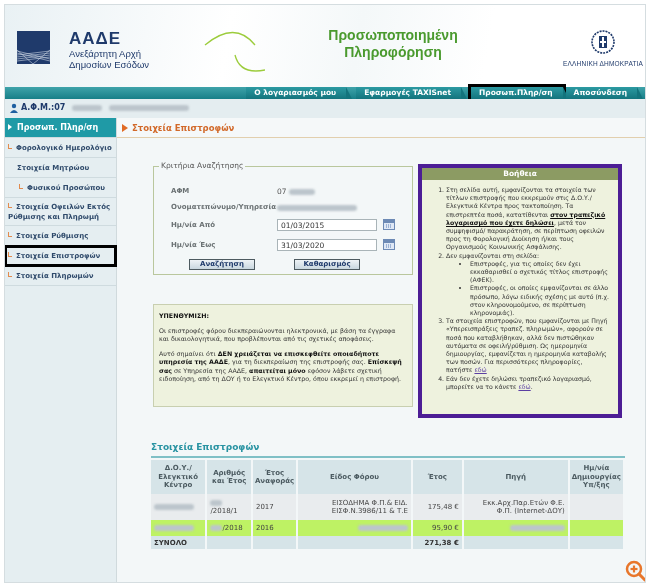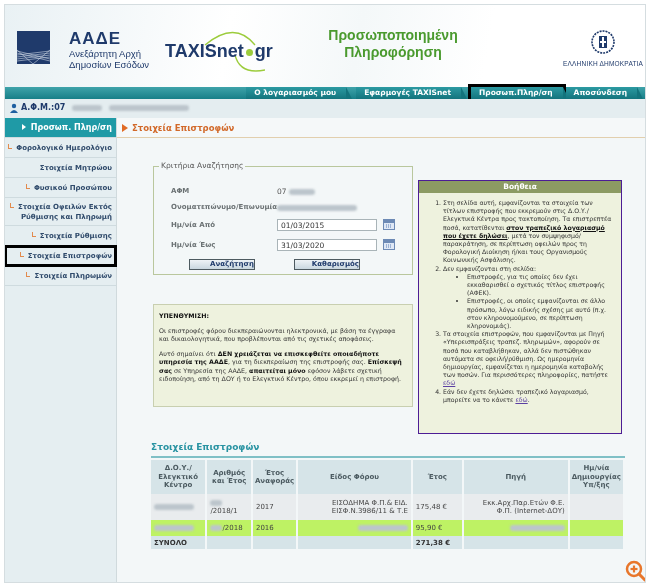--- a/index.html
+++ b/index.html
@@ -30,21 +30,21 @@
   .nav-tab.active { outline: 3px solid #000; outline-offset: 0; }
 
   
   .user-bar { position: absolute; left: 0; top: 94px; width: 640px; height: 22px; background: #e4edf0; border-bottom: 1px solid #d0dadd; }
   .user-icon { position: absolute; left: 4px; top: 4px; width: 10px; height: 10px; }
   .user-afm { position: absolute; left: 16px; top: 4px; font-weight: bold; font-size: 8px; color: #1f3a6b; }
   .blur { display: inline-block; height: 6px; background: #bcc5cc; border-radius: 3px; filter: blur(1px); vertical-align: middle; }
 
   
   .sidebar { position: absolute; left: 0; top: 113px; width: 112px; height: 466px; background: #e5eef1; border-right: 1px solid #d0dadd; }
-  .side-item { position: relative; display: block; font-weight: bold; font-size: 7px; color: #2f4a6b; padding: 0 4px 0 1px; border-bottom: 1px solid #cfdbdf; text-align: right; }
+  .side-item { position: relative; display: block; font-weight: bold; font-size: 7px; color: #2f4a6b; padding: 0 4px 0 1px; border-bottom: 1px solid #cfdbdf; }
   .side-item .tick { display: inline-block; width: 4px; height: 5px; border-left: 1px solid #e28a4d; border-bottom: 1px solid #e28a4d; margin-right: 4px; vertical-align: 1px; }
   .side-item.top { background: #1f9aa6; color: #fff; font-size: 8px; height: 20px; line-height: 20px; padding-left: 3px; }
   .side-item.top .arrow { display: inline-block; width: 0; height: 0; border-left: 4px solid #fff; border-top: 3px solid transparent; border-bottom: 3px solid transparent; margin-right: 5px; vertical-align: 0px; }
   .side-item.h18 { height: 20px; line-height: 20px; }
   .side-item.multi { height: 28px; line-height: 10px; padding-top: 4px; padding-left: 3px; }
   .side-item.indent { padding-left: 14px; }
   .side-item.plain { padding-left: 12px; }
   .side-item.selected { outline: 3px solid #000; outline-offset: -2px; }
 
   
@@ -53,46 +53,46 @@
   .main-title { position: absolute; left: 15px; top: 5px; font-weight: bold; font-size: 8.5px; color: #d2692a; }
 
   
   .criteria { position: absolute; left: 148px; top: 161px; width: 260px; height: 109px; border: 1px solid #b9c79d; }
   .criteria-legend { position: absolute; left: 5px; top: -6px; background: #f3f7f8; padding: 0 2px; font-size: 7.5px; color: #555; }
   .crit-row { position: absolute; left: 17px; font-weight: bold; font-size: 7px; color: #6a7173; }
   .crit-val { position: absolute; left: 123px; font-size: 7.5px; color: #555; }
   .date-input { position: absolute; left: 123px; width: 100px; height: 12px; border: 1px solid #a9b4b8; background: #fff; font-size: 7.5px; color: #333; padding-left: 3px; line-height: 10px; font-family: "DejaVu Sans", sans-serif; }
   .cal-icon { position: absolute; left: 229px; width: 12px; height: 11px; border: 1px solid #6d8ab5; background: linear-gradient(#6d8ab5 0 3px, #dfe8f5 3px); }
   .cal-icon::after { content: ""; position: absolute; left: 2px; top: 4px; width: 6px; height: 4px; background-image: linear-gradient(90deg, #9db3d5 1px, transparent 1px); background-size: 2px 2px; }
-  .btn { position: absolute; height: 11px; border: 1px solid #4d5a60; background: linear-gradient(#eef3f6, #c9d7df); font-weight: bold; font-size: 7px; color: #1f3a6b; text-align: right; line-height: 9px; }
+  .btn { position: absolute; height: 11px; border: 1px solid #4d5a60; background: linear-gradient(#eef3f6, #c9d7df); font-weight: bold; font-size: 7px; color: #1f3a6b; text-align: center; line-height: 9px; }
 
   
   .reminder { position: absolute; left: 148px; top: 299px; width: 260px; height: 103px; background: #eef2de; border: 1px solid #c8cfb0; padding: 7px 5px; font-size: 6.3px; line-height: 8.5px; color: #333; }
   .reminder p { margin-bottom: 6px; }
   .reminder b { color: #111; }
 
   
-  .help { position: absolute; left: 413px; top: 175px; width: 204px; height: 254px; background: #eef2de; border: 1px solid #4c1d95; }
+  .help { position: absolute; left: 413px; top: 159px; width: 204px; height: 254px; background: #eef2de; border: 4px solid #4c1d95; }
   .help-title { height: 12px; background: #8c9b63; color: #fff; font-weight: bold; font-size: 7.5px; text-align: center; line-height: 12px; }
   .help ol { padding: 6px 8px 0 24px; font-size: 6.2px; line-height: 8.2px; color: #333; }
   .help ol li { margin-bottom: 0; }
   .help ul { list-style: disc; padding-left: 24px; }
   .help a { color: #5b3fa3; text-decoration: underline; }
   .help b.u { text-decoration: underline; color: #111; }
 
   
   .results-title { position: absolute; left: 146px; top: 437px; font-weight: bold; font-size: 9px; color: #2893a2; }
   .results-line { position: absolute; left: 146px; top: 451px; width: 474px; height: 2px; background: #7fc0c6; }
   table.results { position: absolute; left: 146px; top: 455px; width: 474px; border-collapse: collapse; font-size: 7px; color: #444; }
   table.results th { background: #d6e4e8; font-weight: bold; color: #4b5a60; font-size: 7px; line-height: 8.5px; padding: 2px; border-right: 2px solid #f3f7f8; text-align: center; vertical-align: middle; height: 34px; }
   table.results td { padding: 2px 3px; border-right: 2px solid #f3f7f8; vertical-align: middle; }
   table.results tr.r1 td { background: #e9ecee; height: 26px; }
   table.results tr.r2 td { background: #bef264; height: 16px; }
   table.results tr.tot td { background: #d6e4e8; height: 13px; font-weight: bold; color: #333; }
-  td.num { text-align: left; }
+  td.num { text-align: right; }
   td.ctr { text-align: right; }
 
   .zoom-icon { position: absolute; left: 620px; top: 555px; width: 22px; height: 22px; }
 </style>
 </head>
 <body>
 
 <div class="frame">
 
   <div class="header">
@@ -112,23 +112,20 @@
     </div>
     <div class="aade-title">ΑΑΔΕ</div>
     <div class="aade-sub">
       <div>Ανεξάρτητη Αρχή</div>
       <div>Δημοσίων Εσόδων</div>
     </div>
     <svg class="taxisnet-swoosh" width="70" height="55" viewBox="0 0 70 55">
       <path d="M10 20 Q40 -5 60 20" stroke="#9ccc3c" stroke-width="1.3" fill="none"></path>
       <path d="M40 30 Q45 50 70 45" stroke="#9ccc3c" stroke-width="1.3" fill="none"></path>
     </svg>
-    <div class="taxisnet">
-      <span>TAXISnet</span><span class="dot"></span><span>gr</span>
-    </div>
     <div class="page-banner">
       <div>Προσωποποιημένη</div>
       <div>Πληροφόρηση</div>
     </div>
     <svg class="gov-emblem" viewBox="0 0 26 26">
       <circle cx="13" cy="13" r="11" fill="none" stroke="#1f3a6b" stroke-width="1.6" stroke-dasharray="2 1"></circle>
       <path d="M9 7 h8 v12 h-8 z" fill="#1f3a6b"></path>
       <rect x="12" y="8" width="2" height="10" fill="#fff"></rect>
       <rect x="10" y="12" width="6" height="2" fill="#fff"></rect>
     </svg>
@@ -184,21 +181,21 @@
 
   <div class="main-title-bar">
     <span class="main-title-arrow"></span>
     <span class="main-title">Στοιχεία Επιστροφών</span>
   </div>
 
   <div class="criteria">
     <span class="criteria-legend">Κριτήρια Αναζήτησης</span>
     <span class="crit-row" style="top:20px;">ΑΦΜ</span>
     <span class="crit-val" style="top:20px;"><span>07</span> <span class="blur" style="width:26px;"></span></span>
-    <span class="crit-row" style="top:36px;">Ονοματεπώνυμο/Επωνυμία</span>
+    <span class="crit-row" style="top:36px;">Ονοματεπώνυμο/Υπηρεσία</span>
     <span class="crit-val" style="top:36px;"><span class="blur" style="width:80px;"></span></span>
     <span class="crit-row" style="top:54px;">Ημ/νία Από</span>
     <input class="date-input" style="top: 52px;" type="text" value="01/03/2015">
     <span class="cal-icon" style="top:52px;"></span>
     <span class="crit-row" style="top:74px;">Ημ/νία Έως</span>
     <input class="date-input" style="top: 72px;" type="text" value="31/03/2020">
     <span class="cal-icon" style="top:72px;"></span>
     <div class="btn" style="left:35px; top:92px; width:66px;">Αναζήτηση</div>
     <div class="btn" style="left:140px; top:92px; width:66px;">Καθαρισμός</div>
   </div>

